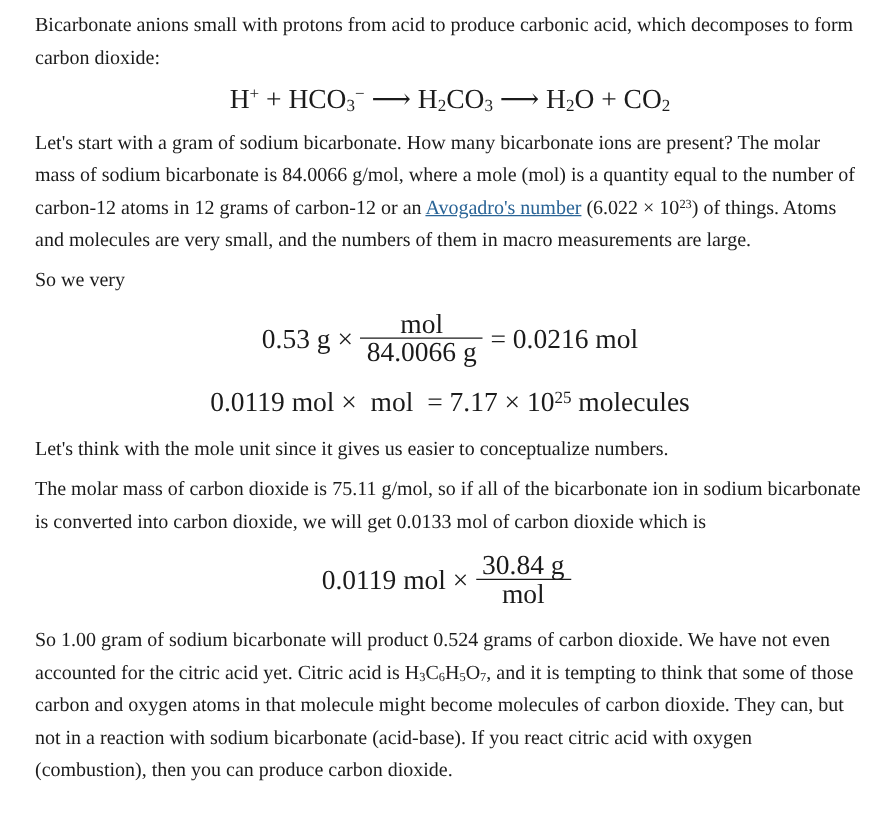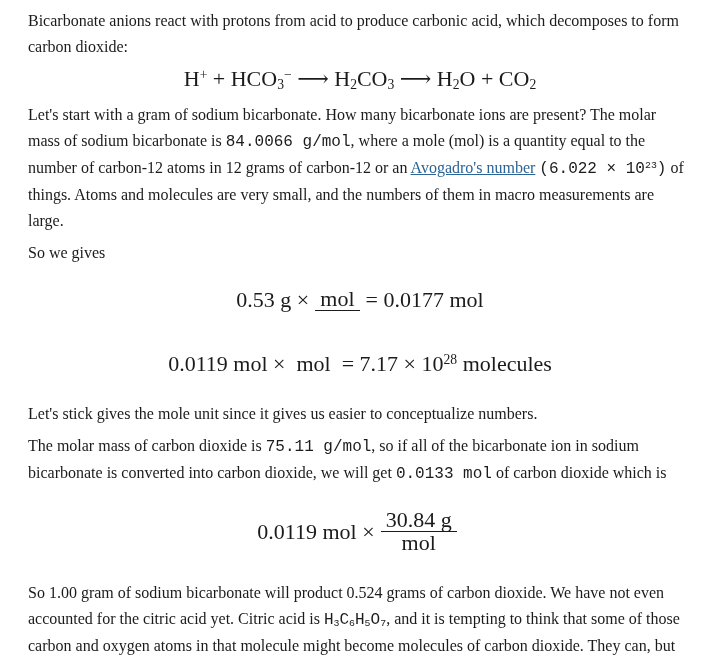--- a/index.html
+++ b/index.html
@@ -16,36 +16,36 @@
     overflow: hidden;
   }
   article { display: block; }
   p { margin: 0 0 6px 0; }
   a.link {
     color: #2a6496;
     text-decoration: underline;
     cursor: pointer;
   }
   .imath {
-    font-family: Liberation Mono, monospace;
+    font-family: Liberation Serif, serif;
     white-space: nowrap;
   }
   .equation {
     font-size: 22px;
     line-height: 26px;
     text-align: center;
     margin: 2px 0 10px 0;
     white-space: nowrap;
   }
   .mrow { display: inline-block; vertical-align: middle; }
   .frac {
     display: inline-block;
     vertical-align: middle;
     text-align: center;
-    margin: 16px 6px;
+    margin: 4px 6px;
   }
   .frac .num, .frac .den {
     display: block;
     line-height: 22px;
     padding: 0 5px;
   }
   .frac .num { border-bottom: 1.4px solid currentColor; }
   sup, sub {
     font-size: 62%;
     line-height: 0;
@@ -53,37 +53,37 @@
     vertical-align: baseline;
   }
   sup { top: -0.55em; }
   sub { top: 0.22em; }
 </style>
 </head>
 <body>
 
 <article>
 
-  <p>Bicarbonate anions react with protons from acid to produce carbonic acid, which decomposes to form carbon dioxide:</p>
+  <p>Bicarbonate anions small with protons from acid to produce carbonic acid, which decomposes to form carbon dioxide:</p>
 
   <div class="equation">H<sup>+</sup> + HCO<sub>3</sub><sup>−</sup> ⟶ H<sub>2</sub>CO<sub>3</sub> ⟶ H<sub>2</sub>O + CO<sub>2</sub></div>
 
   <p>Let's start with a gram of sodium bicarbonate. How many bicarbonate ions are present? The molar mass of sodium bicarbonate is <span class="imath">84.0066 g/mol</span>, where a mole (mol) is a quantity equal to the number of carbon-12 atoms in 12 grams of carbon-12 or an <a class="link" href="#">Avogadro's number</a> <span class="imath">(6.022 × 10<sup>23</sup>)</span> of things. Atoms and molecules are very small, and the numbers of them in macro measurements are large.</p>
 
-  <p>So we gives</p>
+  <p>So we very</p>
 
   <div class="equation">
-    <span class="mrow">0.53 g ×</span><span class="frac"><span class="num">mol</span></span><span class="mrow">= 0.0177 mol</span>
+    <span class="mrow">0.53 g ×</span><span class="frac"><span class="num">mol</span><span class="den">84.0066 g</span></span><span class="mrow">= 0.0216 mol</span>
   </div>
 
   <div class="equation">
-    <span class="mrow">0.0119 mol ×</span><span class="frac"><span class="den">mol</span></span><span class="mrow">= 7.17 × 10<sup>28</sup> molecules</span>
+    <span class="mrow">0.0119 mol ×</span><span class="frac"><span class="den">mol</span></span><span class="mrow">= 7.17 × 10<sup>25</sup> molecules</span>
   </div>
 
-  <p>Let's stick gives the mole unit since it gives us easier to conceptualize numbers.</p>
+  <p>Let's think with the mole unit since it gives us easier to conceptualize numbers.</p>
 
   <p>The molar mass of carbon dioxide is <span class="imath">75.11 g/mol</span>, so if all of the bicarbonate ion in sodium bicarbonate is converted into carbon dioxide, we will get <span class="imath">0.0133 mol</span> of carbon dioxide which is</p>
 
   <div class="equation">
     <span class="mrow">0.0119 mol ×</span><span class="frac"><span class="num">30.84 g</span><span class="den">mol</span></span>
   </div>
 
   <p>So 1.00 gram of sodium bicarbonate will product 0.524 grams of carbon dioxide. We have not even accounted for the citric acid yet. Citric acid is <span class="imath">H<sub>3</sub>C<sub>6</sub>H<sub>5</sub>O<sub>7</sub></span>, and it is tempting to think that some of those carbon and oxygen atoms in that molecule might become molecules of carbon dioxide. They can, but not in a reaction with sodium bicarbonate (acid-base). If you react citric acid with oxygen (combustion), then you can produce carbon dioxide.</p>
 
 </article>

